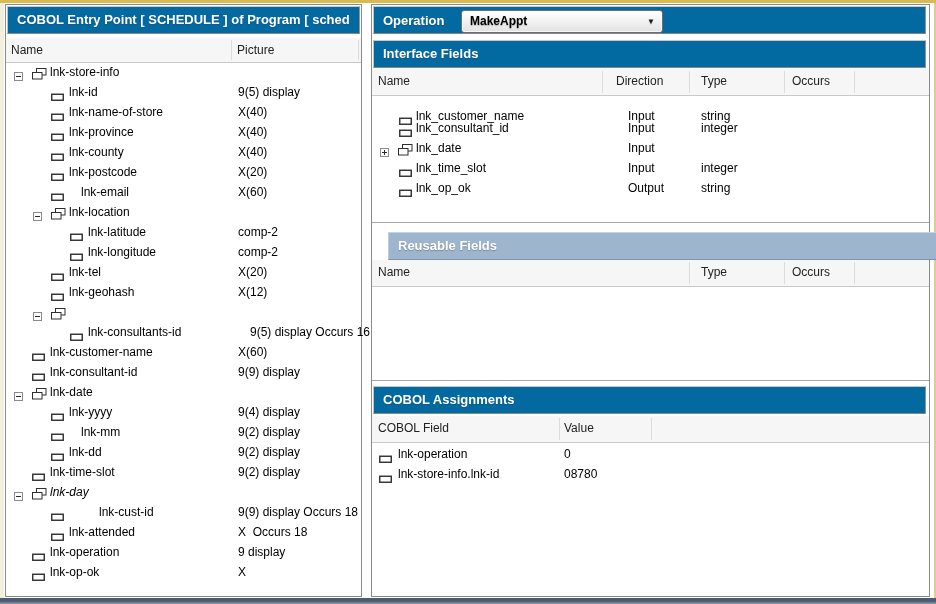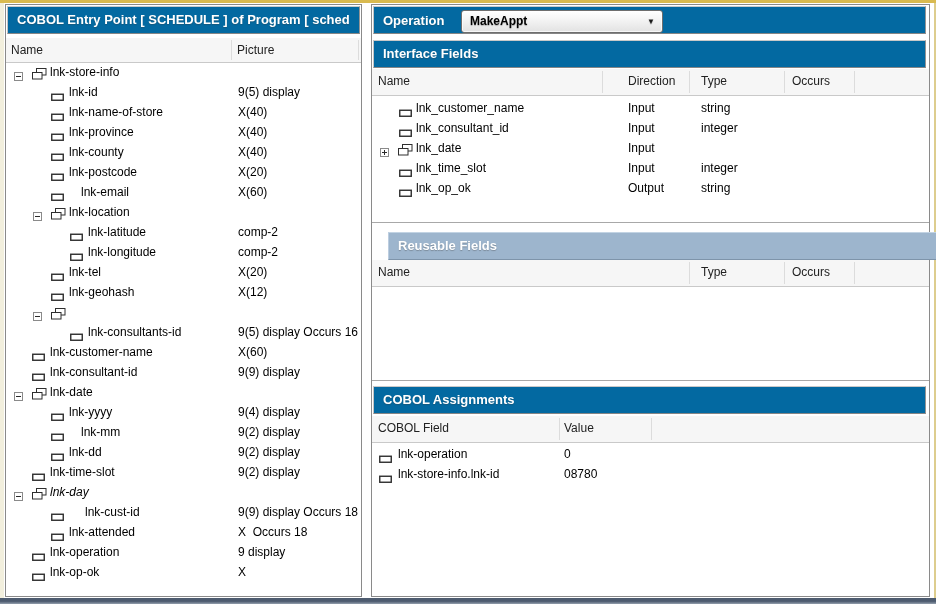--- a/index.html
+++ b/index.html
@@ -164,21 +164,21 @@
           <span class="icon" style="left: 45px; top: 4px;"><svg width="15" height="12">
               <rect x="4.5" y="0.5" width="9.5" height="6.5" fill="#fff" stroke="#2e2e2e"></rect>
               <rect x="0.5" y="4.5" width="9.5" height="6.5" fill="#fff" stroke="#2e2e2e"></rect>
             </svg></span>
         </div>
         <div class="trow" style="top: 317px;">
           <span class="icon" style="left: 64px; top: 6px;"><svg width="13" height="9">
               <rect x="0.75" y="1.25" width="11.5" height="6" fill="#fff" stroke="#2e2e2e" stroke-width="1.4"></rect>
             </svg></span>
           <span class="cell" style="left: 82px;">lnk-consultants-id</span>
-          <span class="cell" style="left: 232px;">9(5) display Occurs 16</span>
+          <span class="cell" style="left: 244px;">9(5) display Occurs 16</span>
         </div>
         <div class="trow" style="top: 337px;">
           <span class="icon" style="left: 26px; top: 6px;"><svg width="13" height="9">
               <rect x="0.75" y="1.25" width="11.5" height="6" fill="#fff" stroke="#2e2e2e" stroke-width="1.4"></rect>
             </svg></span>
           <span class="cell" style="left: 44px;">lnk-customer-name</span>
           <span class="cell" style="left: 232px;">X(60)</span>
         </div>
         <div class="trow" style="top: 357px;">
           <span class="icon" style="left: 26px; top: 6px;"><svg width="13" height="9">
@@ -234,21 +234,21 @@
           <span class="icon" style="left: 26px; top: 4px;"><svg width="15" height="12">
               <rect x="4.5" y="0.5" width="9.5" height="6.5" fill="#fff" stroke="#2e2e2e"></rect>
               <rect x="0.5" y="4.5" width="9.5" height="6.5" fill="#fff" stroke="#2e2e2e"></rect>
             </svg></span>
           <span class="cell" style="left: 44px;">lnk-day</span>
         </div>
         <div class="trow" style="top: 497px;">
           <span class="icon" style="left: 45px; top: 6px;"><svg width="13" height="9">
               <rect x="0.75" y="1.25" width="11.5" height="6" fill="#fff" stroke="#2e2e2e" stroke-width="1.4"></rect>
             </svg></span>
-          <span class="cell" style="left: 67px; padding-left: 12px;">lnk-cust-id</span>
+          <span class="cell" style="left: 81px; padding-left: 12px;">lnk-cust-id</span>
           <span class="cell" style="left: 232px;">9(9) display Occurs 18</span>
         </div>
         <div class="trow" style="top: 517px;">
           <span class="icon" style="left: 45px; top: 6px;"><svg width="13" height="9">
               <rect x="0.75" y="1.25" width="11.5" height="6" fill="#fff" stroke="#2e2e2e" stroke-width="1.4"></rect>
             </svg></span>
           <span class="cell" style="left: 63px;">lnk-attended</span>
           <span class="cell" style="left: 232px;">X  Occurs 18</span>
         </div>
         <div class="trow" style="top: 537px;">
@@ -275,30 +275,30 @@
 
     <div class="titlebar" style="left:1px;top:1px;width:553px;">
       <span class="opbar-label" style="position:static;">Operation</span>
       <div class="dropdown">
         <span>MakeAppt</span>
         <span class="arrow">▼</span>
       </div>
     </div>
     <div class="colhead" style="left:0;top:64px;width:557px;height:27px;">
       <span class="collabel" style="left:6px;">Name</span>
-      <span class="collabel" style="left:256px;">Direction</span>
+      <span class="collabel" style="left:244px;">Direction</span>
       <span class="collabel" style="left:329px;">Type</span>
       <span class="collabel" style="left:420px;">Occurs</span>
       <i class="colsep" style="left:230px;"></i>
       <i class="colsep" style="left:317px;"></i>
       <i class="colsep" style="left:412px;"></i>
       <i class="colsep" style="left:482px;"></i>
     </div>
     <div id="interface-table">
-        <div class="trow" style="top: 93px;">
+        <div class="trow" style="top: 101px;">
           <span class="icon" style="left: 27px; top: 6px;"><svg width="13" height="9">
               <rect x="0.75" y="1.25" width="11.5" height="6" fill="#fff" stroke="#2e2e2e" stroke-width="1.4"></rect>
             </svg></span>
           <span class="cell" style="left: 44px;">lnk_customer_name</span>
           <span class="cell" style="left: 256px;">Input</span>
           <span class="cell" style="left: 329px;">string</span>
         </div>
         <div class="trow" style="top: 113px;">
           <span class="icon" style="left: 27px; top: 6px;"><svg width="13" height="9">
               <rect x="0.75" y="1.25" width="11.5" height="6" fill="#fff" stroke="#2e2e2e" stroke-width="1.4"></rect>

